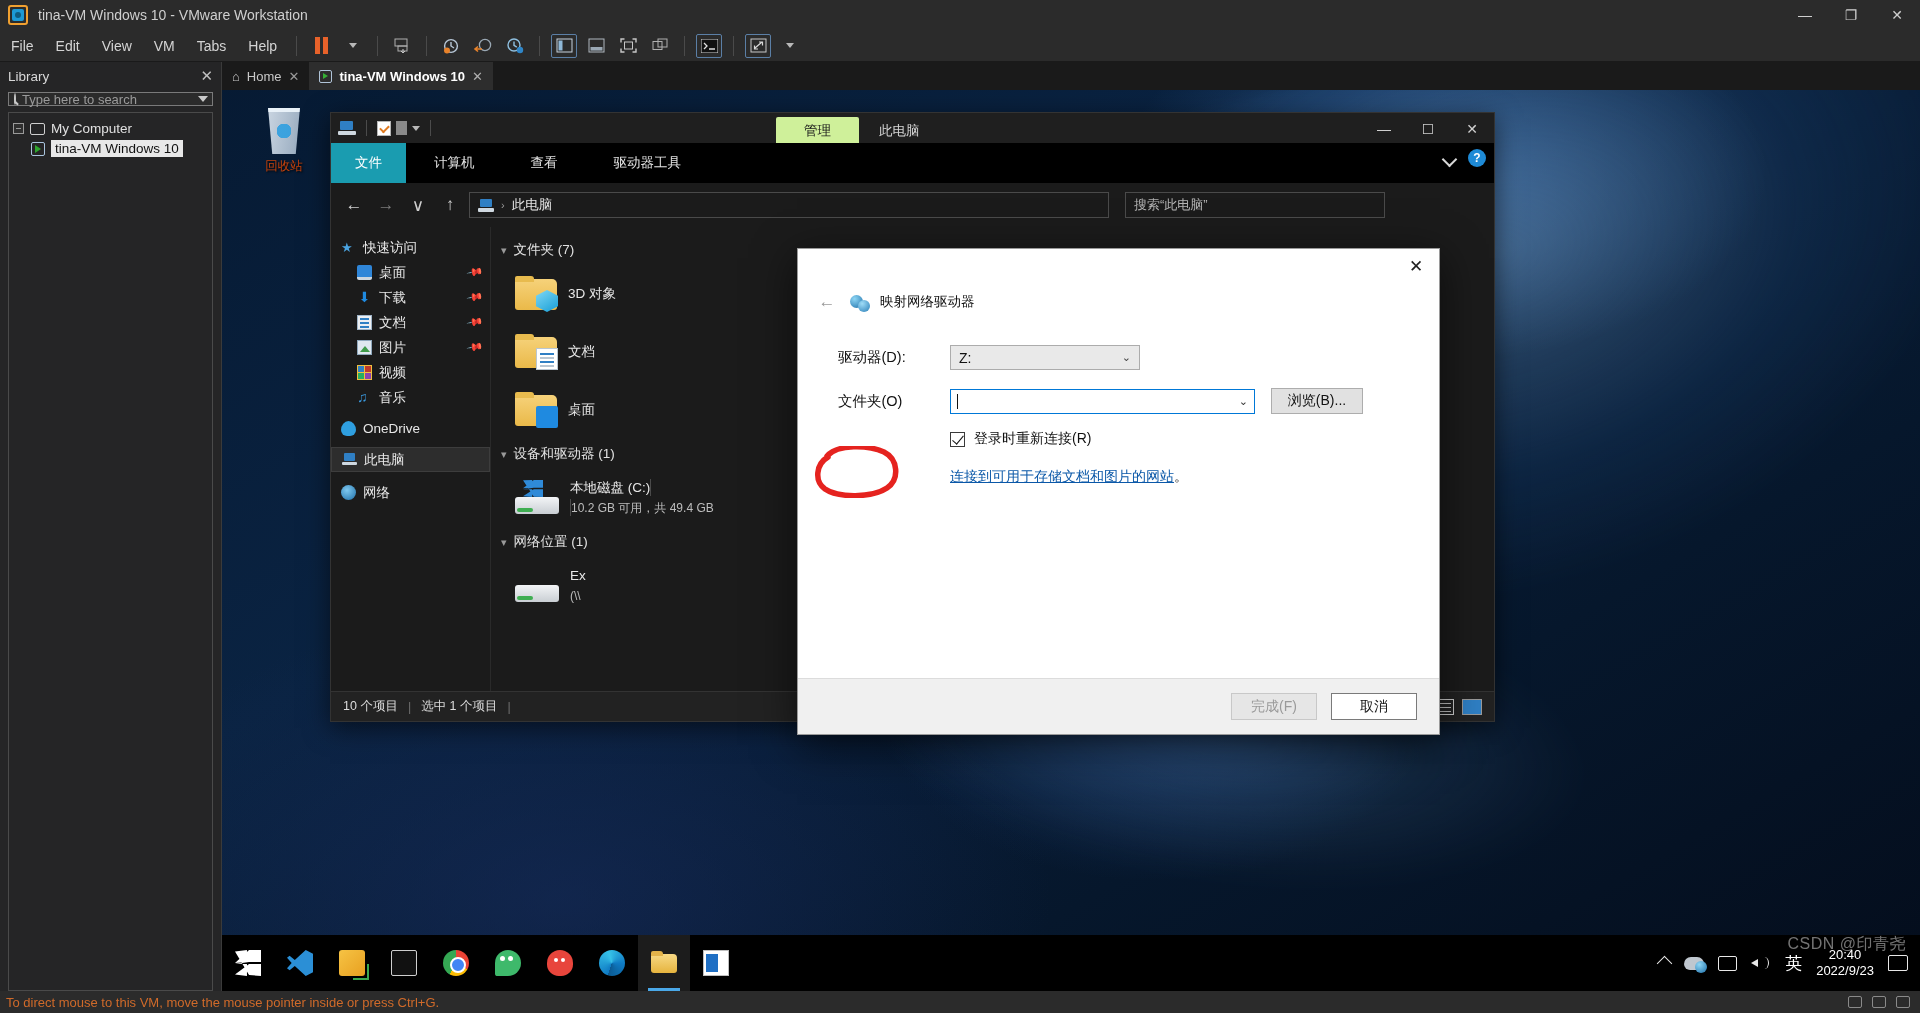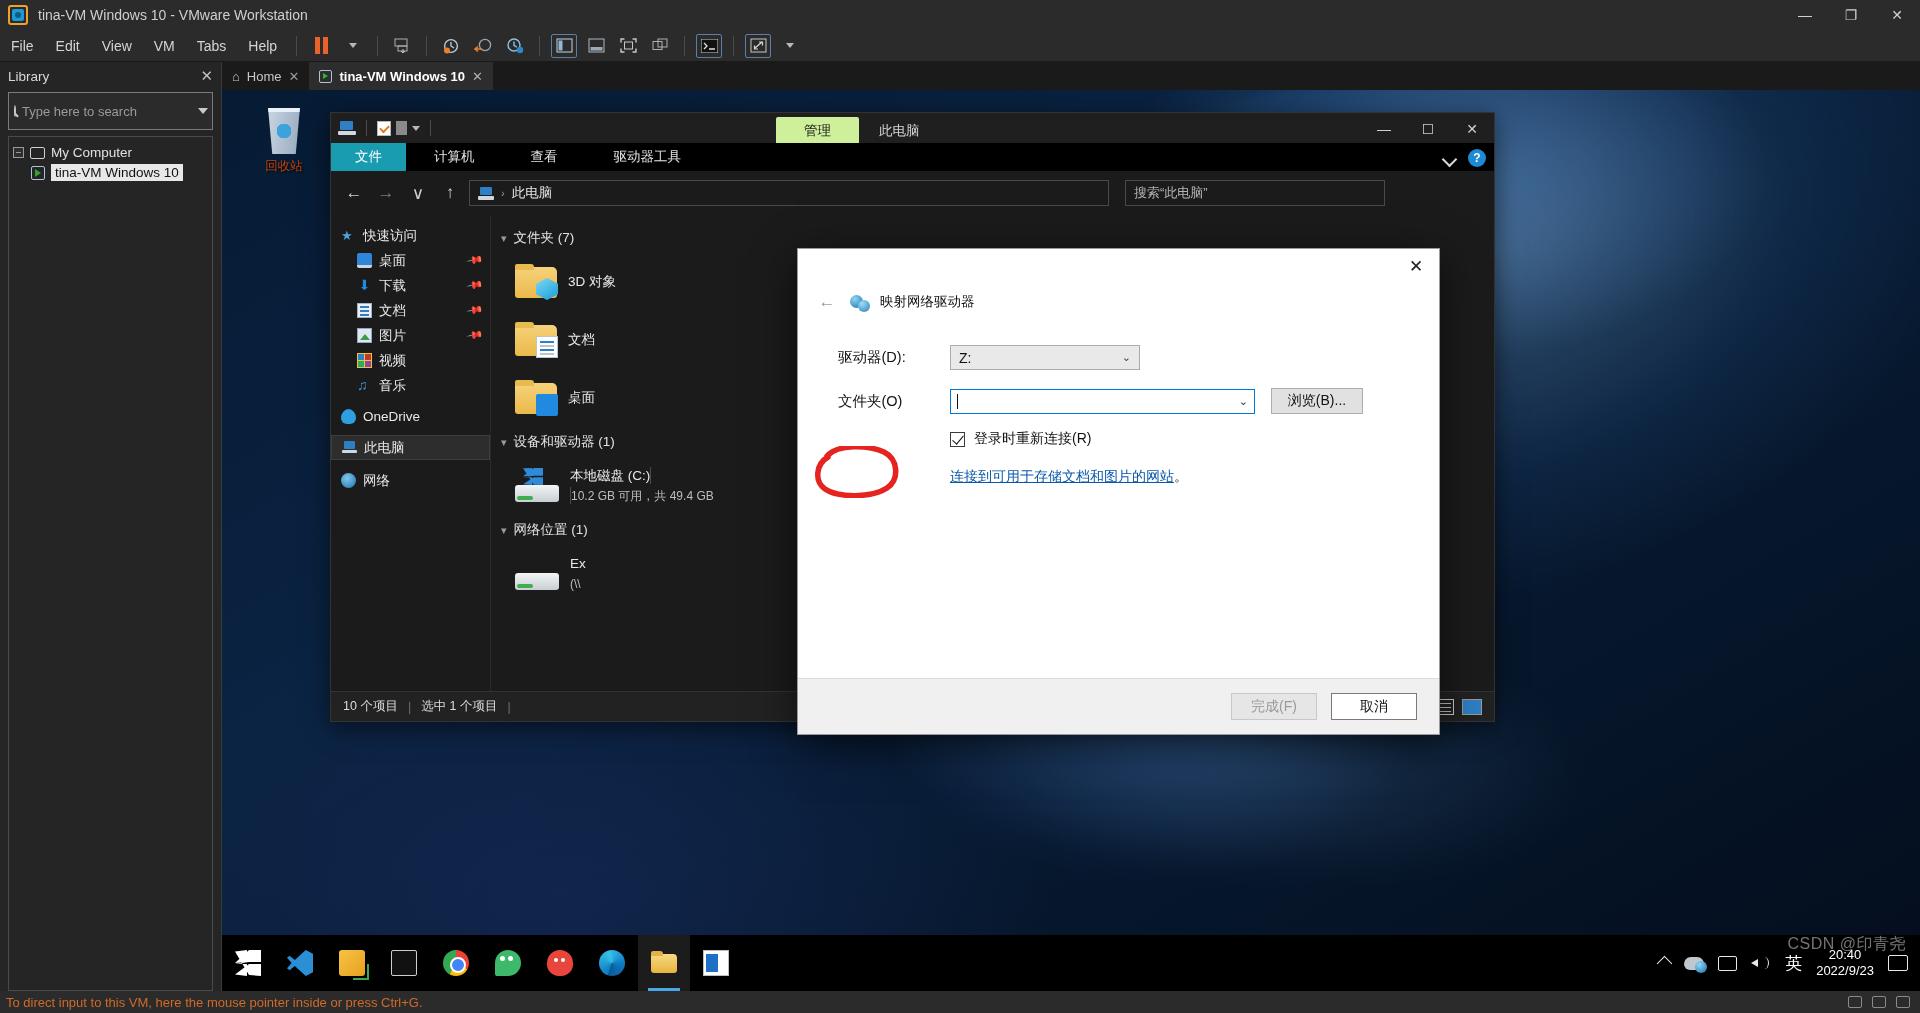--- a/index.html
+++ b/index.html
@@ -40,21 +40,21 @@
   .caret { width:0;height:0;border-left:4px solid transparent;border-right:4px solid transparent;border-top:5px solid #b8b8b8; }
 
   .vm-body { flex:1; display:flex; min-height:0; }
 
   
   .library {
     width:222px; background:#252526; border-right:1px solid #3a3a3a; display:flex; flex-direction:column;
   }
   .lib-header { height:28px; display:flex; align-items:center; padding:0 8px; color:#d8d8d8; font-size:13.5px; }
   .lib-header .x { margin-left:auto; font-size:15px; color:#c0c0c0; cursor:pointer;}
-  .lib-search { margin:2px 8px 6px; height:38px; border:1px solid #7a7a7a; background:#2b2b2b; display:flex; align-items:center; padding:0 5px; }
+  .lib-search { margin:2px 8px 6px; height:14px; border:1px solid #7a7a7a; background:#2b2b2b; display:flex; align-items:center; padding:0 5px; }
   .lib-search .mag { width:12px;height:12px;border:1.6px solid #c9c9c9;border-radius:50%; position:relative; margin-right:6px; }
   .lib-search .mag:after { content:""; position:absolute; width:5px;height:1.6px;background:#c9c9c9;transform:rotate(45deg); right:-4px;bottom:0px;}
   .lib-search input { flex:1; background:transparent; border:none; outline:none; color:#d0d0d0; font-size:13px; font-family:inherit;}
   .lib-search input::placeholder{ color:#9a9a9a; }
   .lib-search .dd { width:0;height:0;border-left:5px solid transparent;border-right:5px solid transparent;border-top:6px solid #c9c9c9; }
   .lib-tree { margin:0 8px; border:1px solid #4a4a4a; flex:1; padding-top:6px; }
   .tree-row { display:flex; align-items:center; font-size:13.5px; color:#e0e0e0; padding:2px 4px; }
   .tree-row.child { padding-left:22px; }
   .tree-expander { width:11px;height:11px;border:1px solid #9a9a9a; color:#cfcfcf; font-size:9px; line-height:9px; text-align:center; margin-right:6px; background:#2f2f2f;}
   .ico-monitor { width:15px;height:12px;border:1.6px solid #cfcfcf;border-radius:2px;margin-right:6px; }
@@ -107,21 +107,21 @@
   .ex-ico-prop { width:14px;height:15px;background:#fff;border:1px solid #b8b8b8; position:relative;}
   .ex-ico-prop:after{content:"";position:absolute;left:2px;top:3px;width:7px;height:4px;border-left:2px solid #e07a20;border-bottom:2px solid #e07a20;transform:rotate(-45deg);}
   .ex-ico-new { width:11px;height:14px;background:#8a8a8a;}
   .ex-cap { flex:1; }
   .ex-ribbon-tabs-top { position:absolute; left:445px; top:0; height:32px; display:flex; align-items:flex-end;}
   .rt-manage { background:#cff09a; color:#1a1a1a; font-size:13.5px; padding:5px 28px; border-radius:2px 2px 0 0;}
   .rt-thispc { color:#d5d5d5; font-size:13.5px; padding:5px 20px;}
   .ex-wincontrols { position:absolute; right:0; top:0; height:32px; display:flex;}
   .ex-wincontrols div { width:44px;height:32px;display:flex;align-items:center;justify-content:center;color:#d0d0d0;font-size:14px;}
 
-  .ex-ribbon { height:28px; background:#000; display:flex; align-items:stretch; position:relative; }
+  .ex-ribbon { height:40px; background:#000; display:flex; align-items:stretch; position:relative; }
   .rb-tab { display:flex; align-items:center; padding:0 28px; font-size:13.5px; color:#e2e2e2; }
   .rb-tab.file { background:#1a9cb0; color:#fff; padding:0 24px; }
   .rb-right { position:absolute; right:8px; top:0; height:30px; display:flex; align-items:center; gap:12px;}
   .chev-down { width:12px;height:12px; position:relative;}
   .chev-down:after{content:"";position:absolute;left:0;top:2px;width:9px;height:9px;border-right:2px solid #d8d8d8;border-bottom:2px solid #d8d8d8;transform:rotate(45deg);}
   .help-circ { width:18px;height:18px;border-radius:50%;background:#1e8ad6;color:#fff;font-size:12px;display:flex;align-items:center;justify-content:center;font-weight:bold;}
 
   .ex-nav { height:44px; background:#1b1b1b; display:flex; align-items:center; padding:0 10px; gap:6px;}
   .nav-btn { width:26px;height:26px; display:flex;align-items:center;justify-content:center; color:#cfcfcf; font-size:17px;}
   .nav-btn.dim { color:#7b7b7b; }
@@ -705,20 +705,20 @@
           </span>
           <span class="notif"></span>
         </div>
       </div>
 
       <div class="watermark">CSDN @印青尧</div>
     </div>
   </div>
 
   <div class="vm-statusline">
-    <span>To direct input to this VM, here the mouse pointer inside or press Ctrl+G.</span>
+    <span>To direct mouse to this VM, move the mouse pointer inside or press Ctrl+G.</span>
     <span class="vm-status-right">
       <span class="vmsi"></span>
       <span class="vmsi"></span>
       <span class="vmsi"></span>
     </span>
   </div>
 </div>
 
 </body></html>

